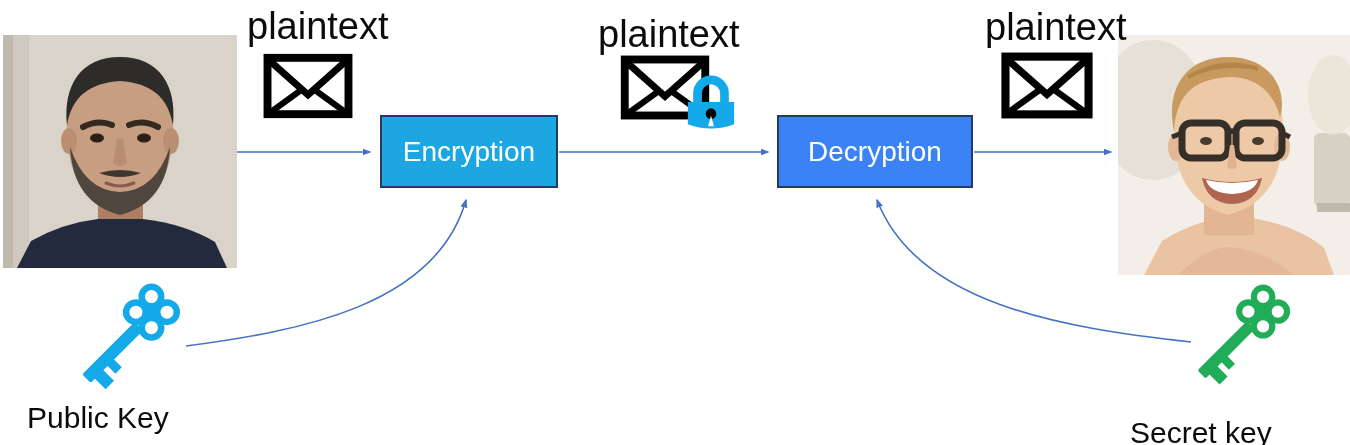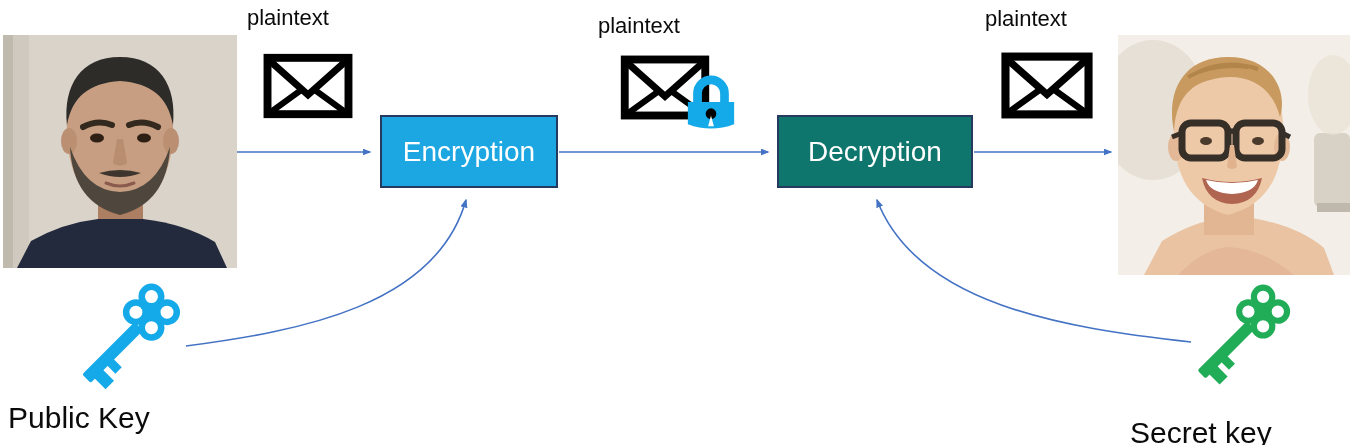--- a/index.html
+++ b/index.html
@@ -2,21 +2,21 @@
 <html><head>
 <meta charset="utf-8">
 <style>
   html,body{margin:0;padding:0;background:#ffffff;}
   .canvas{
     position:relative;width:1350px;height:445px;overflow:hidden;
     background:#ffffff;font-family:"Liberation Sans",sans-serif;
   }
   .abs{position:absolute;}
   .flow-label{
-    font-size:22px;color:#0b0b0b;white-space:nowrap;line-height:1.1;
+    font-size:38px;color:#0b0b0b;white-space:nowrap;line-height:1.1;
   }
   .proc-box{
     position:absolute;display:flex;align-items:center;justify-content:center;
     border:2px solid #253A5E;box-sizing:border-box;
   }
   .proc-box span{
     color:#ffffff;font-size:28px;white-space:nowrap;
   }
   .key-label{
     font-size:30px;color:#0b0b0b;white-space:nowrap;
@@ -117,21 +117,21 @@
         <rect x="4" y="4" width="92" height="64" fill="#ffffff" stroke-width="9"></rect>
         <path d="M6,7 L50,46 L94,7" fill="none" stroke-width="8"></path>
         <path d="M7,66 L43,40 M93,66 L57,40" fill="none" stroke-width="7"></path>
       </g>
     </svg>
   </div>
 
   <div class="proc-box" style="left: 380px; top: 115px; width: 178px; height: 73px; background-color: rgb(28, 167, 226); border-color: rgb(37, 58, 94);">
     <span>Encryption</span>
   </div>
-  <div class="proc-box" style="left: 777px; top: 115px; width: 196px; height: 73px; background-color: #0f766e; border-color: rgb(37, 58, 94);">
+  <div class="proc-box" style="left: 777px; top: 115px; width: 196px; height: 73px; background-color: #3b82f6; border-color: rgb(37, 58, 94);">
     <span>Decryption</span>
   </div>
 
   <div class="abs" style="left:70px;top:283px;">
     <svg width="112" height="112" viewBox="0 0 112 112">
       <g transform="rotate(-45 56 56)" fill="#14A9E8">
         <rect x="0" y="50" width="74" height="12" rx="2"></rect>
         <rect x="6" y="60" width="12" height="17"></rect>
         <rect x="24" y="60" width="9" height="13"></rect>
         <circle cx="82" cy="44" r="13"></circle>
@@ -159,21 +159,21 @@
         <circle cx="104" cy="66" r="13"></circle>
         <rect x="82" y="44" width="22" height="22"></rect>
         <circle cx="82" cy="44" r="6.5" fill="#ffffff"></circle>
         <circle cx="104" cy="44" r="6.5" fill="#ffffff"></circle>
         <circle cx="82" cy="66" r="6.5" fill="#ffffff"></circle>
         <circle cx="104" cy="66" r="6.5" fill="#ffffff"></circle>
       </g>
     </svg>
   </div>
 
-  <div class="abs key-label" style="left:8px;top:401px;">Public Key</div>
+  <div class="abs key-label" style="left:27px;top:401px;">Public Key</div>
   <div class="abs key-label" style="left:1130px;top:416px;">Secret key</div>
 
   <svg class="overlay" width="1350" height="445" viewBox="0 0 1350 445">
     <defs>
       <marker id="ah" markerWidth="9" markerHeight="8" refX="7.5" refY="3.5" orient="auto" markerUnits="userSpaceOnUse">
         <path d="M0,0 L9,3.5 L0,7 Z" fill="#4472C4"></path>
       </marker>
     </defs>
     <g fill="none" stroke-width="1.6" stroke="#4472C4">
       <path d="M237,152 L370,152" marker-end="url(#ah)"></path>

